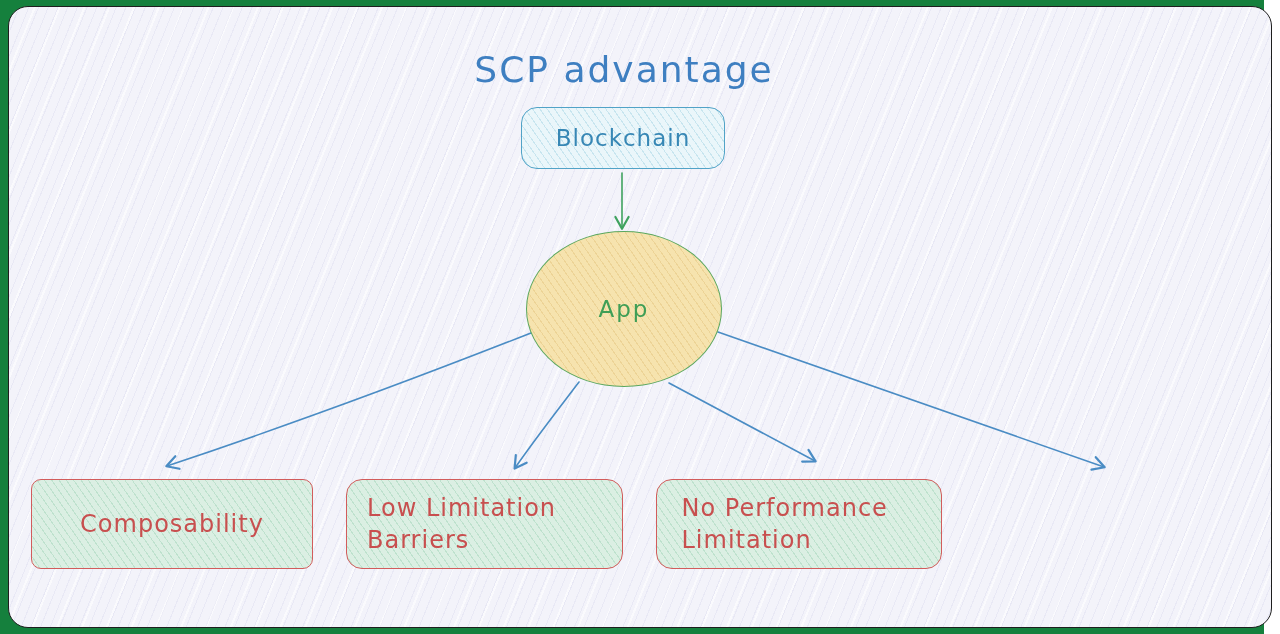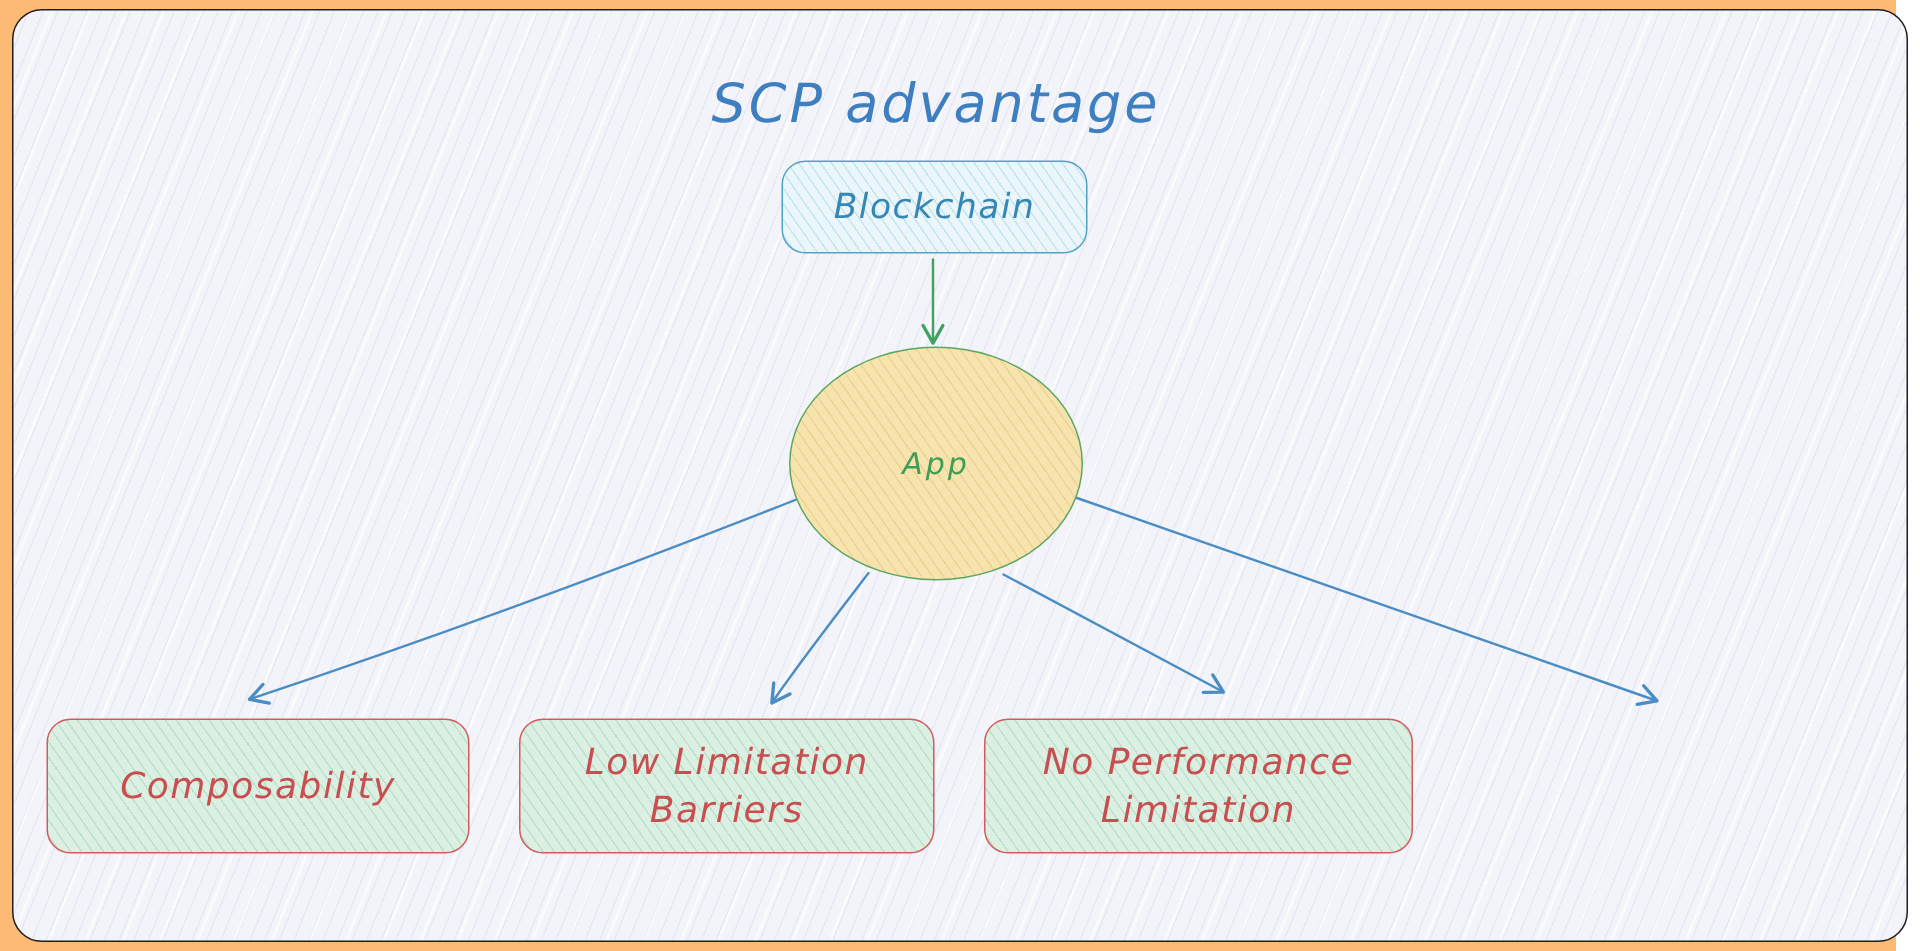--- a/index.html
+++ b/index.html
@@ -7,22 +7,21 @@
   body {
     width: 1280px;
     height: 634px;
     font-family: "DejaVu Sans", "Liberation Sans", sans-serif;
     overflow: hidden;
   }
   .canvas {
     position: relative;
     width: 1264px;
     height: 634px;
-    background: #fdba74;
-    font-style: italic;
+    background: #15803d;
   }
   .frame {
     position: absolute;
     left: 8px;
     top: 6px;
     width: 1264px;
     height: 622px;
     border: 1.5px solid #1e1e1e;
     border-radius: 20px;
     overflow: hidden;
@@ -50,21 +49,21 @@
     left: 0; top: 0;
     width: 1264px;
     height: 622px;
     pointer-events: none;
   }
   .node {
     position: absolute;
     display: flex;
     align-items: center;
     justify-content: center;
-    text-align: center;
+    text-align: left;
   }
   .node-blockchain {
     left: 512px;
     top: 100px;
     width: 204px;
     height: 62px;
     border: 1.6px solid #51a3c7;
     border-radius: 16px;
     background-color: #eaf6fa;
     background-image: repeating-linear-gradient(55deg,
@@ -79,39 +78,39 @@
     top: 224px;
     width: 196px;
     height: 156px;
     border: 1.6px solid #5ba75f;
     border-radius: 50%;
     background-color: #f6e3ae;
     background-image: repeating-linear-gradient(55deg,
       rgba(215,175,95,0.30) 0px, rgba(215,175,95,0.30) 1px,
       transparent 1px, transparent 6px);
     color: #3f9e56;
-    font-size: 20px;
+    font-size: 23px;
     letter-spacing: 2px;
   }
   .node-feature {
     top: 472px;
     height: 90px;
     border: 1.6px solid #d25c5c;
     border-radius: 16px;
     background-color: #dbefe3;
     background-image: repeating-linear-gradient(55deg,
       rgba(115,190,150,0.28) 0px, rgba(115,190,150,0.28) 1px,
       transparent 1px, transparent 6px);
     color: #c84f4f;
     font-size: 24px;
     letter-spacing: 1px;
     line-height: 1.35;
   }
   .node-feature .label { max-width: 235px; }
-  .feature-composability { left: 22px;  width: 282px; }
+  .feature-composability { left: 22px;  width: 282px; border-radius: 10px; }
   .feature-lowdev        { left: 337px; width: 277px; }
   .feature-noperf        { left: 647px; width: 286px; }
   .feature-datatrust     { left: 960px; width: 284px; }
 </style>
 </head>
 <body>
 
 <div class="canvas">
   <div class="frame">
 

